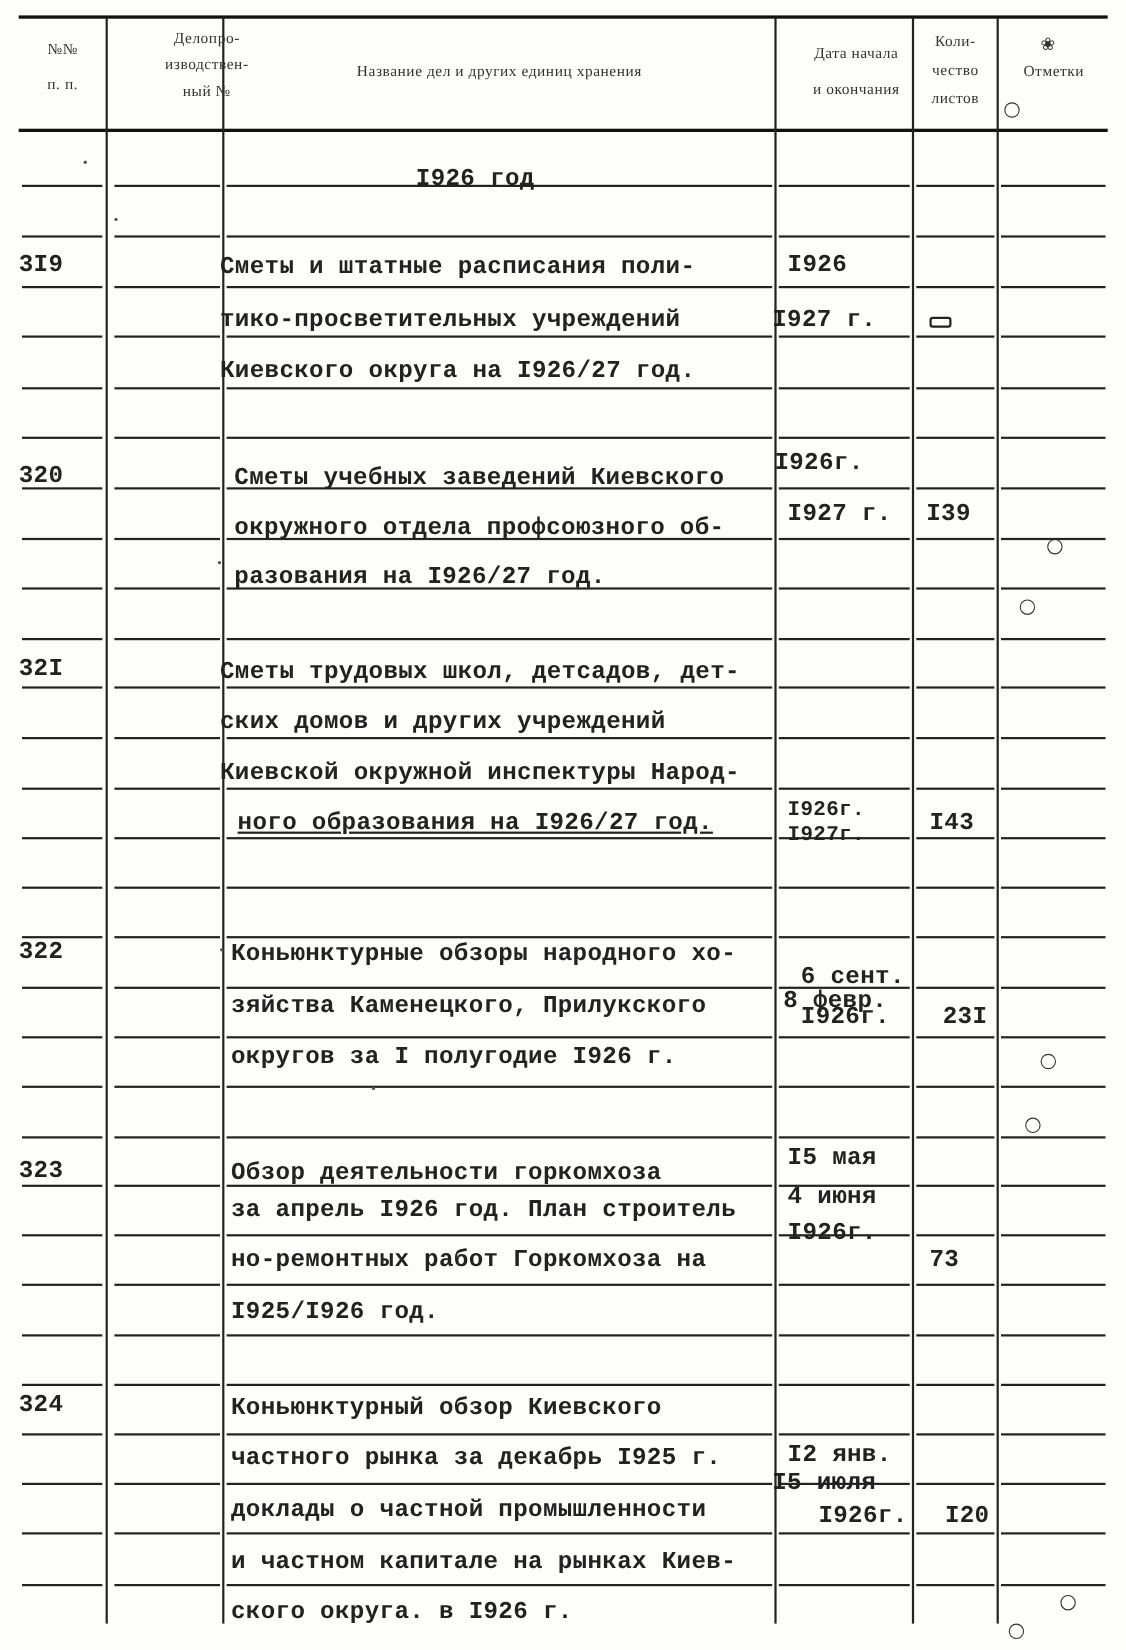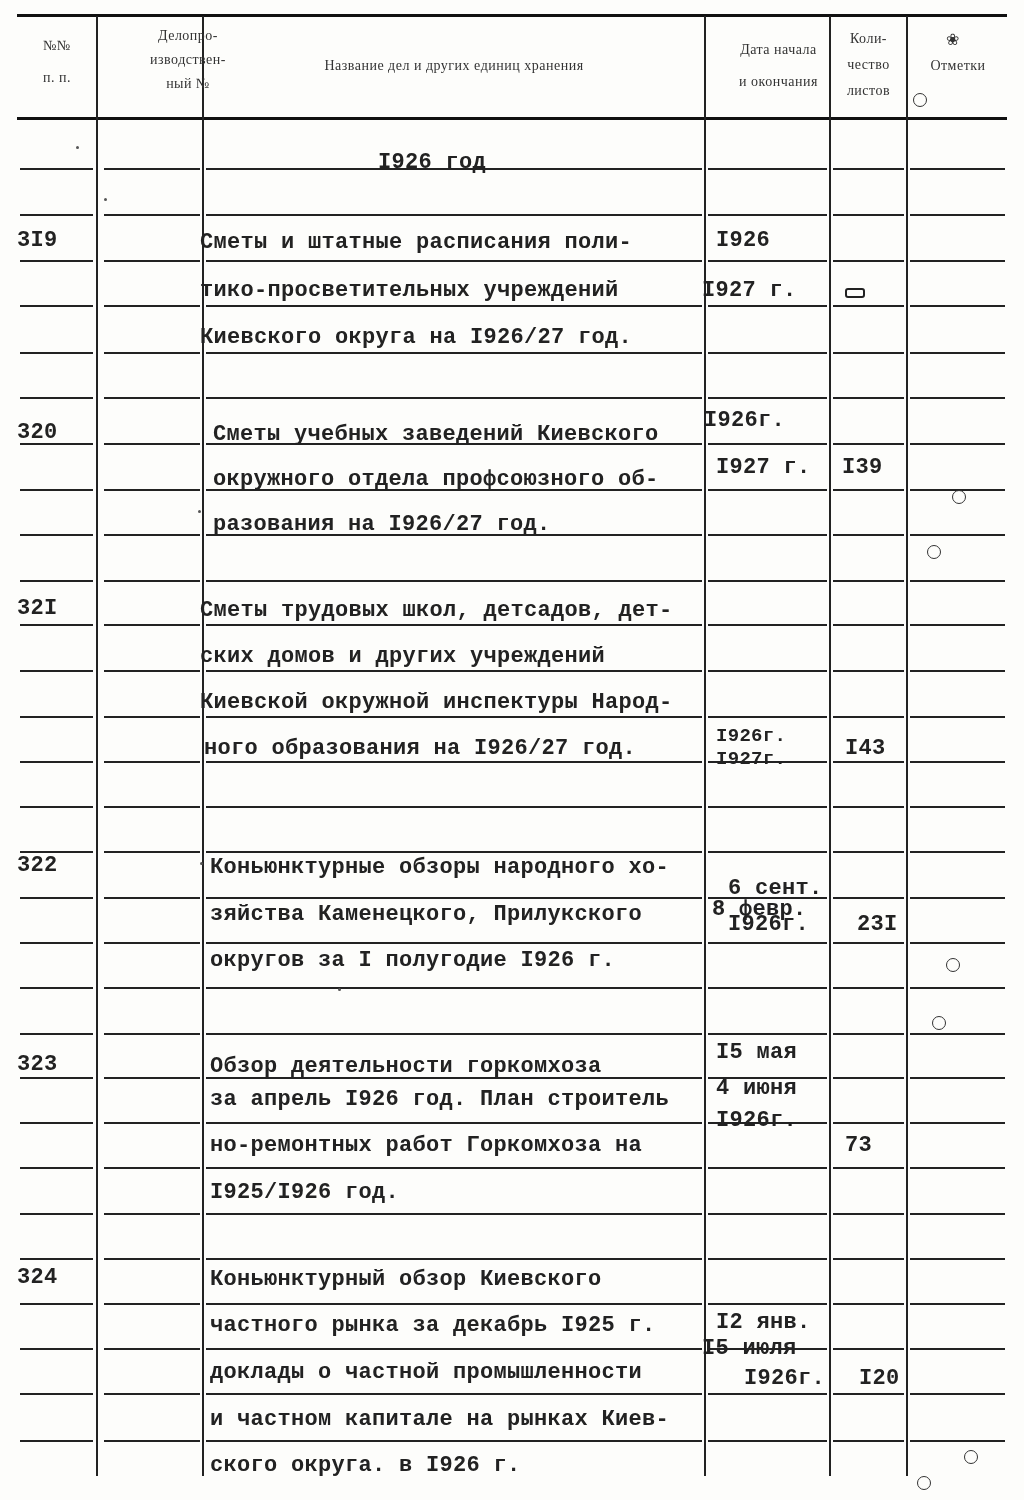--- a/index.html
+++ b/index.html
@@ -251,21 +251,21 @@
   <div class="tw" style="left:704px; top:408px;">I926г.</div>
   <div class="tw" style="left:716px; top:455px;">I927 г.</div>
   <div class="tw" style="left:842px; top:455px;">I39</div>
   <div class="circle" style="left:952px; top:490px;"></div>
   <div class="circle" style="left:927px; top:545px;"></div>
 
   <div class="tw num" style="left:17px; top:596px; width:78px;">32I</div>
   <div class="tw" style="left:200px; top:598px;">Сметы трудовых школ, детсадов, дет-</div>
   <div class="tw" style="left:200px; top:644px;">ских домов и других учреждений</div>
   <div class="tw" style="left:200px; top:690px;">Киевской окружной инспектуры Народ-</div>
-  <div class="tw" style="left:204px; top:736px;">ного образования на I926/27 год.</div>
+  <div class="tw" style="left:216px; top:736px;text-decoration:underline;">ного образования на I926/27 год.</div>
   <div class="tw" style="left:716px; top:725px; font-size:19px;">I926г.</div>
   <div class="tw" style="left:716px; top:748px; font-size:19px;">I927г.</div>
   <div class="tw" style="left:845px; top:736px;">I43</div>
 
   <div class="tw num" style="left:17px; top:853px; width:78px;">322</div>
   <div class="tw" style="left:210px; top:902px;">зяйства Каменецкого, Прилукского</div>
   <div class="tw" style="left:210px; top:855px;">Коньюнктурные обзоры народного хо-</div>
   <div class="tw" style="left:210px; top:948px;">округов за I полугодие I926 г.</div>
   <div class="tw" style="left:712px; top:853px;margin-top:44px;">8 февр.</div>
   <div class="tw" style="left:728px; top:876px;">6 сент.</div>

